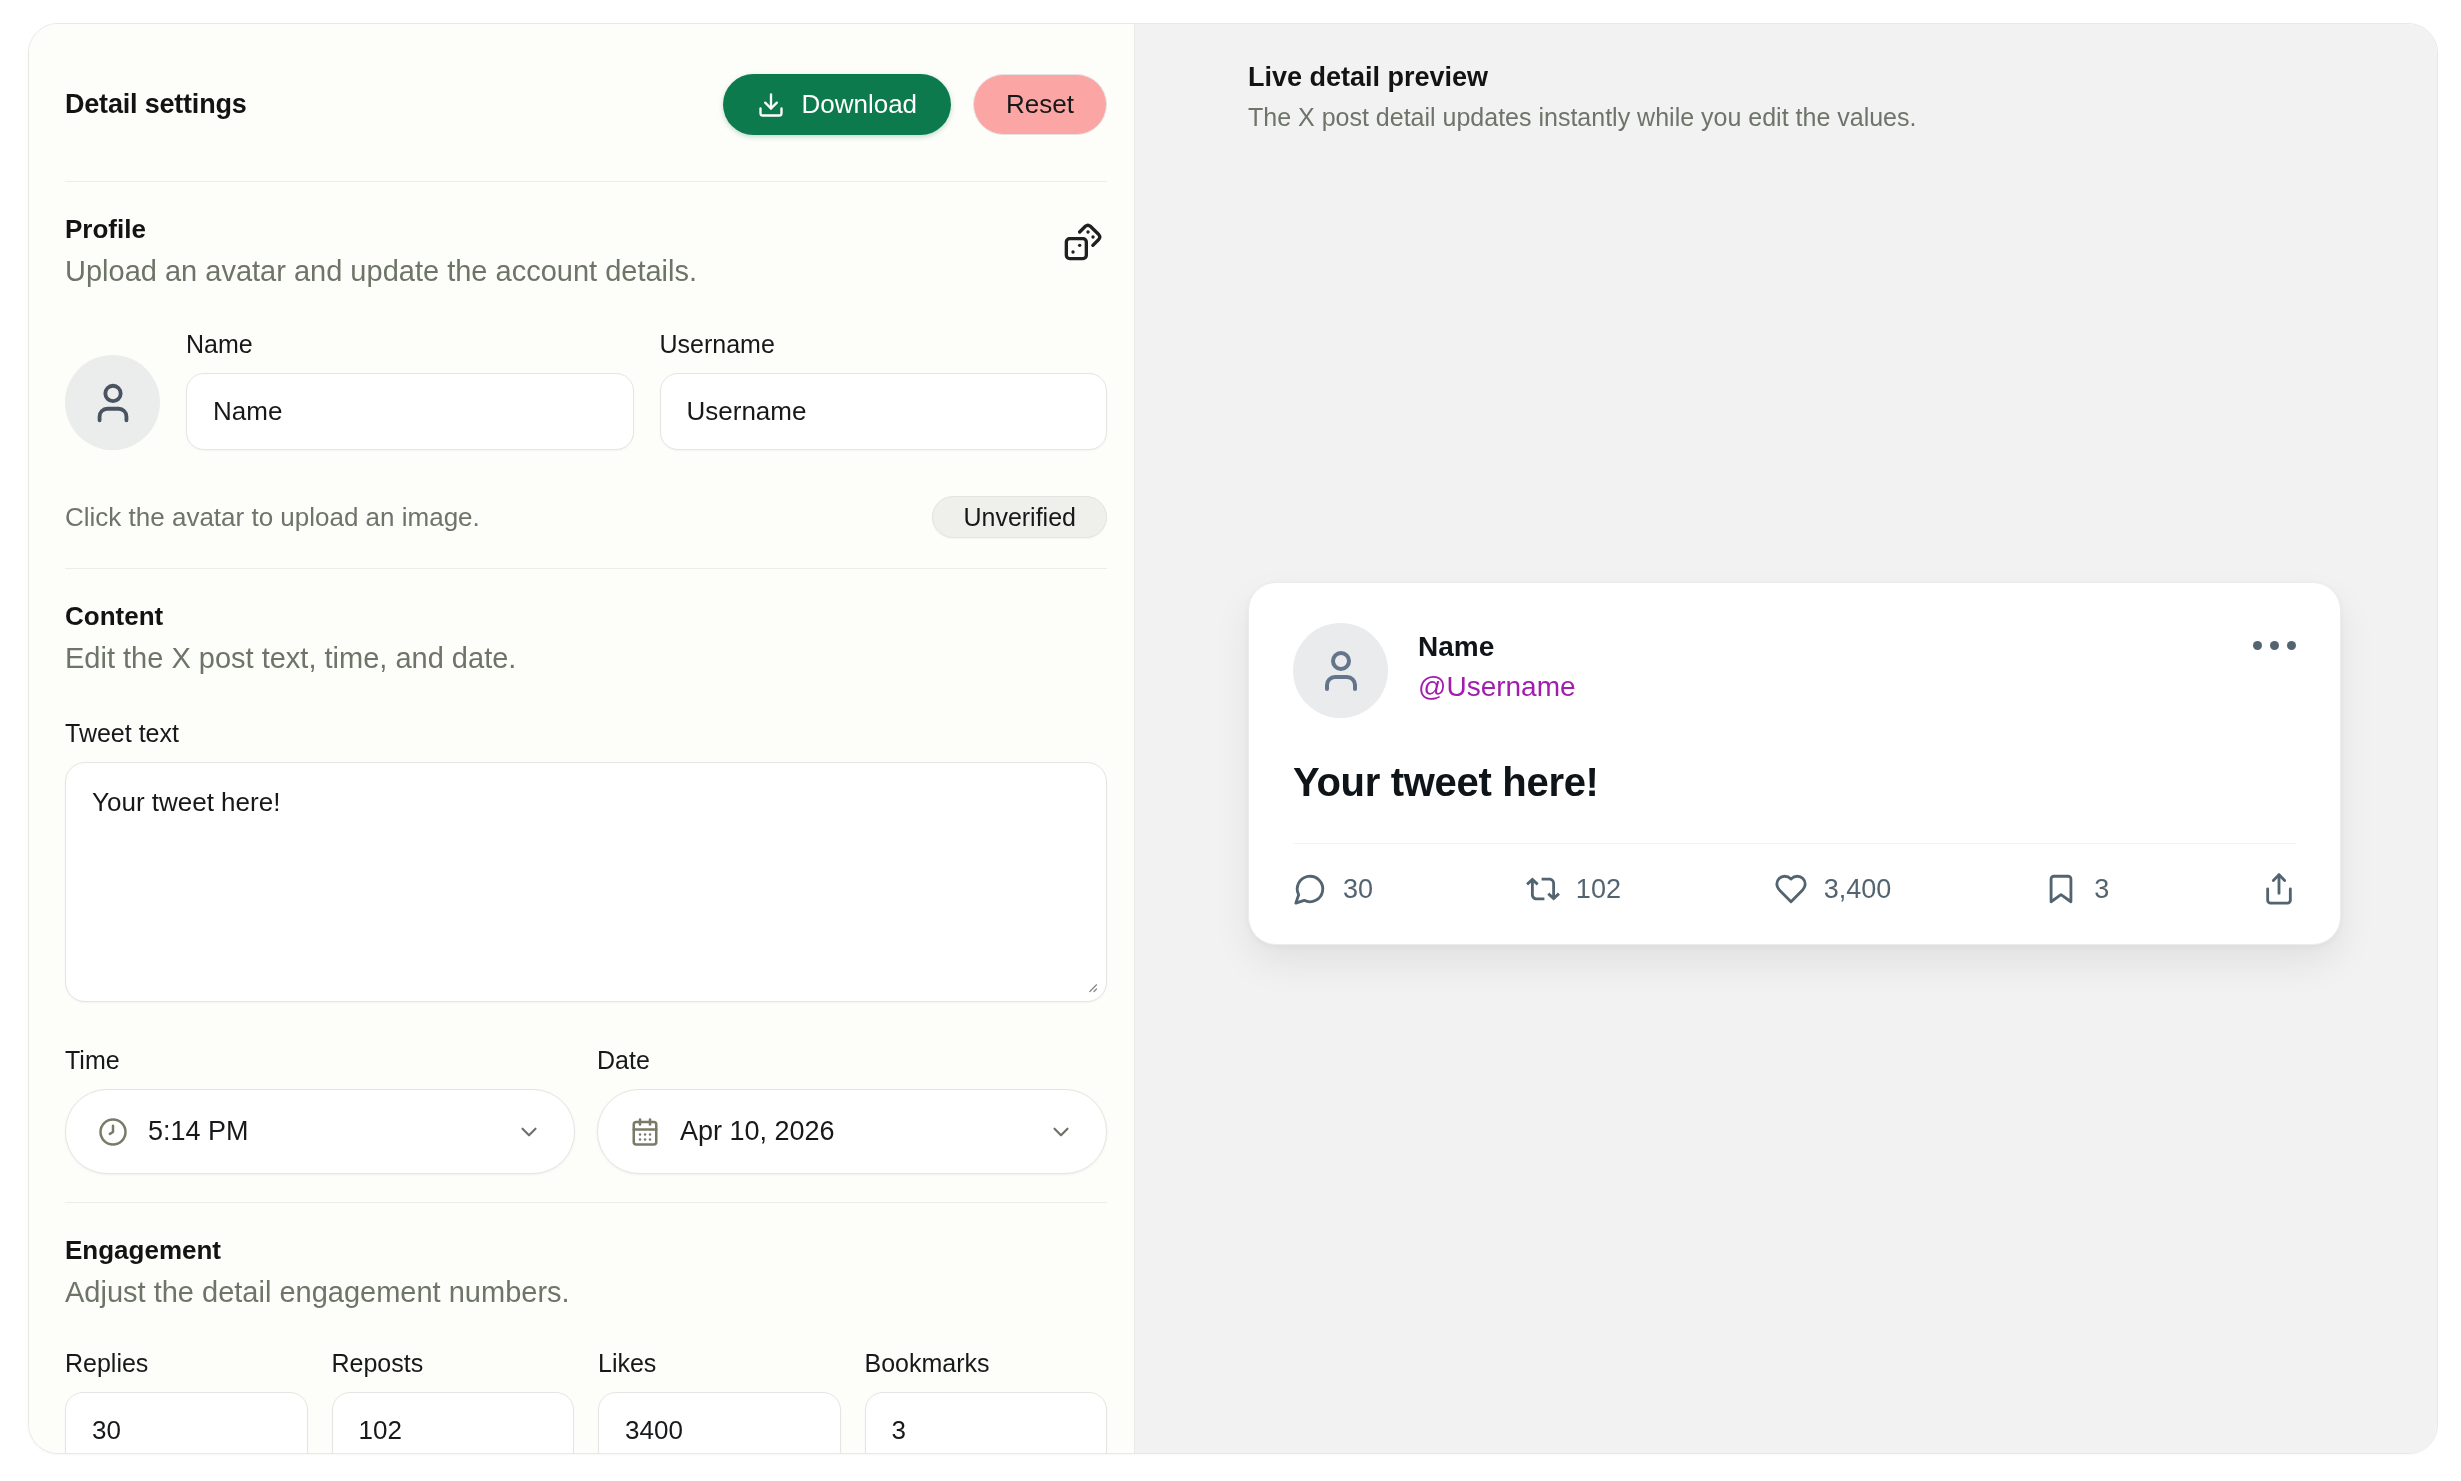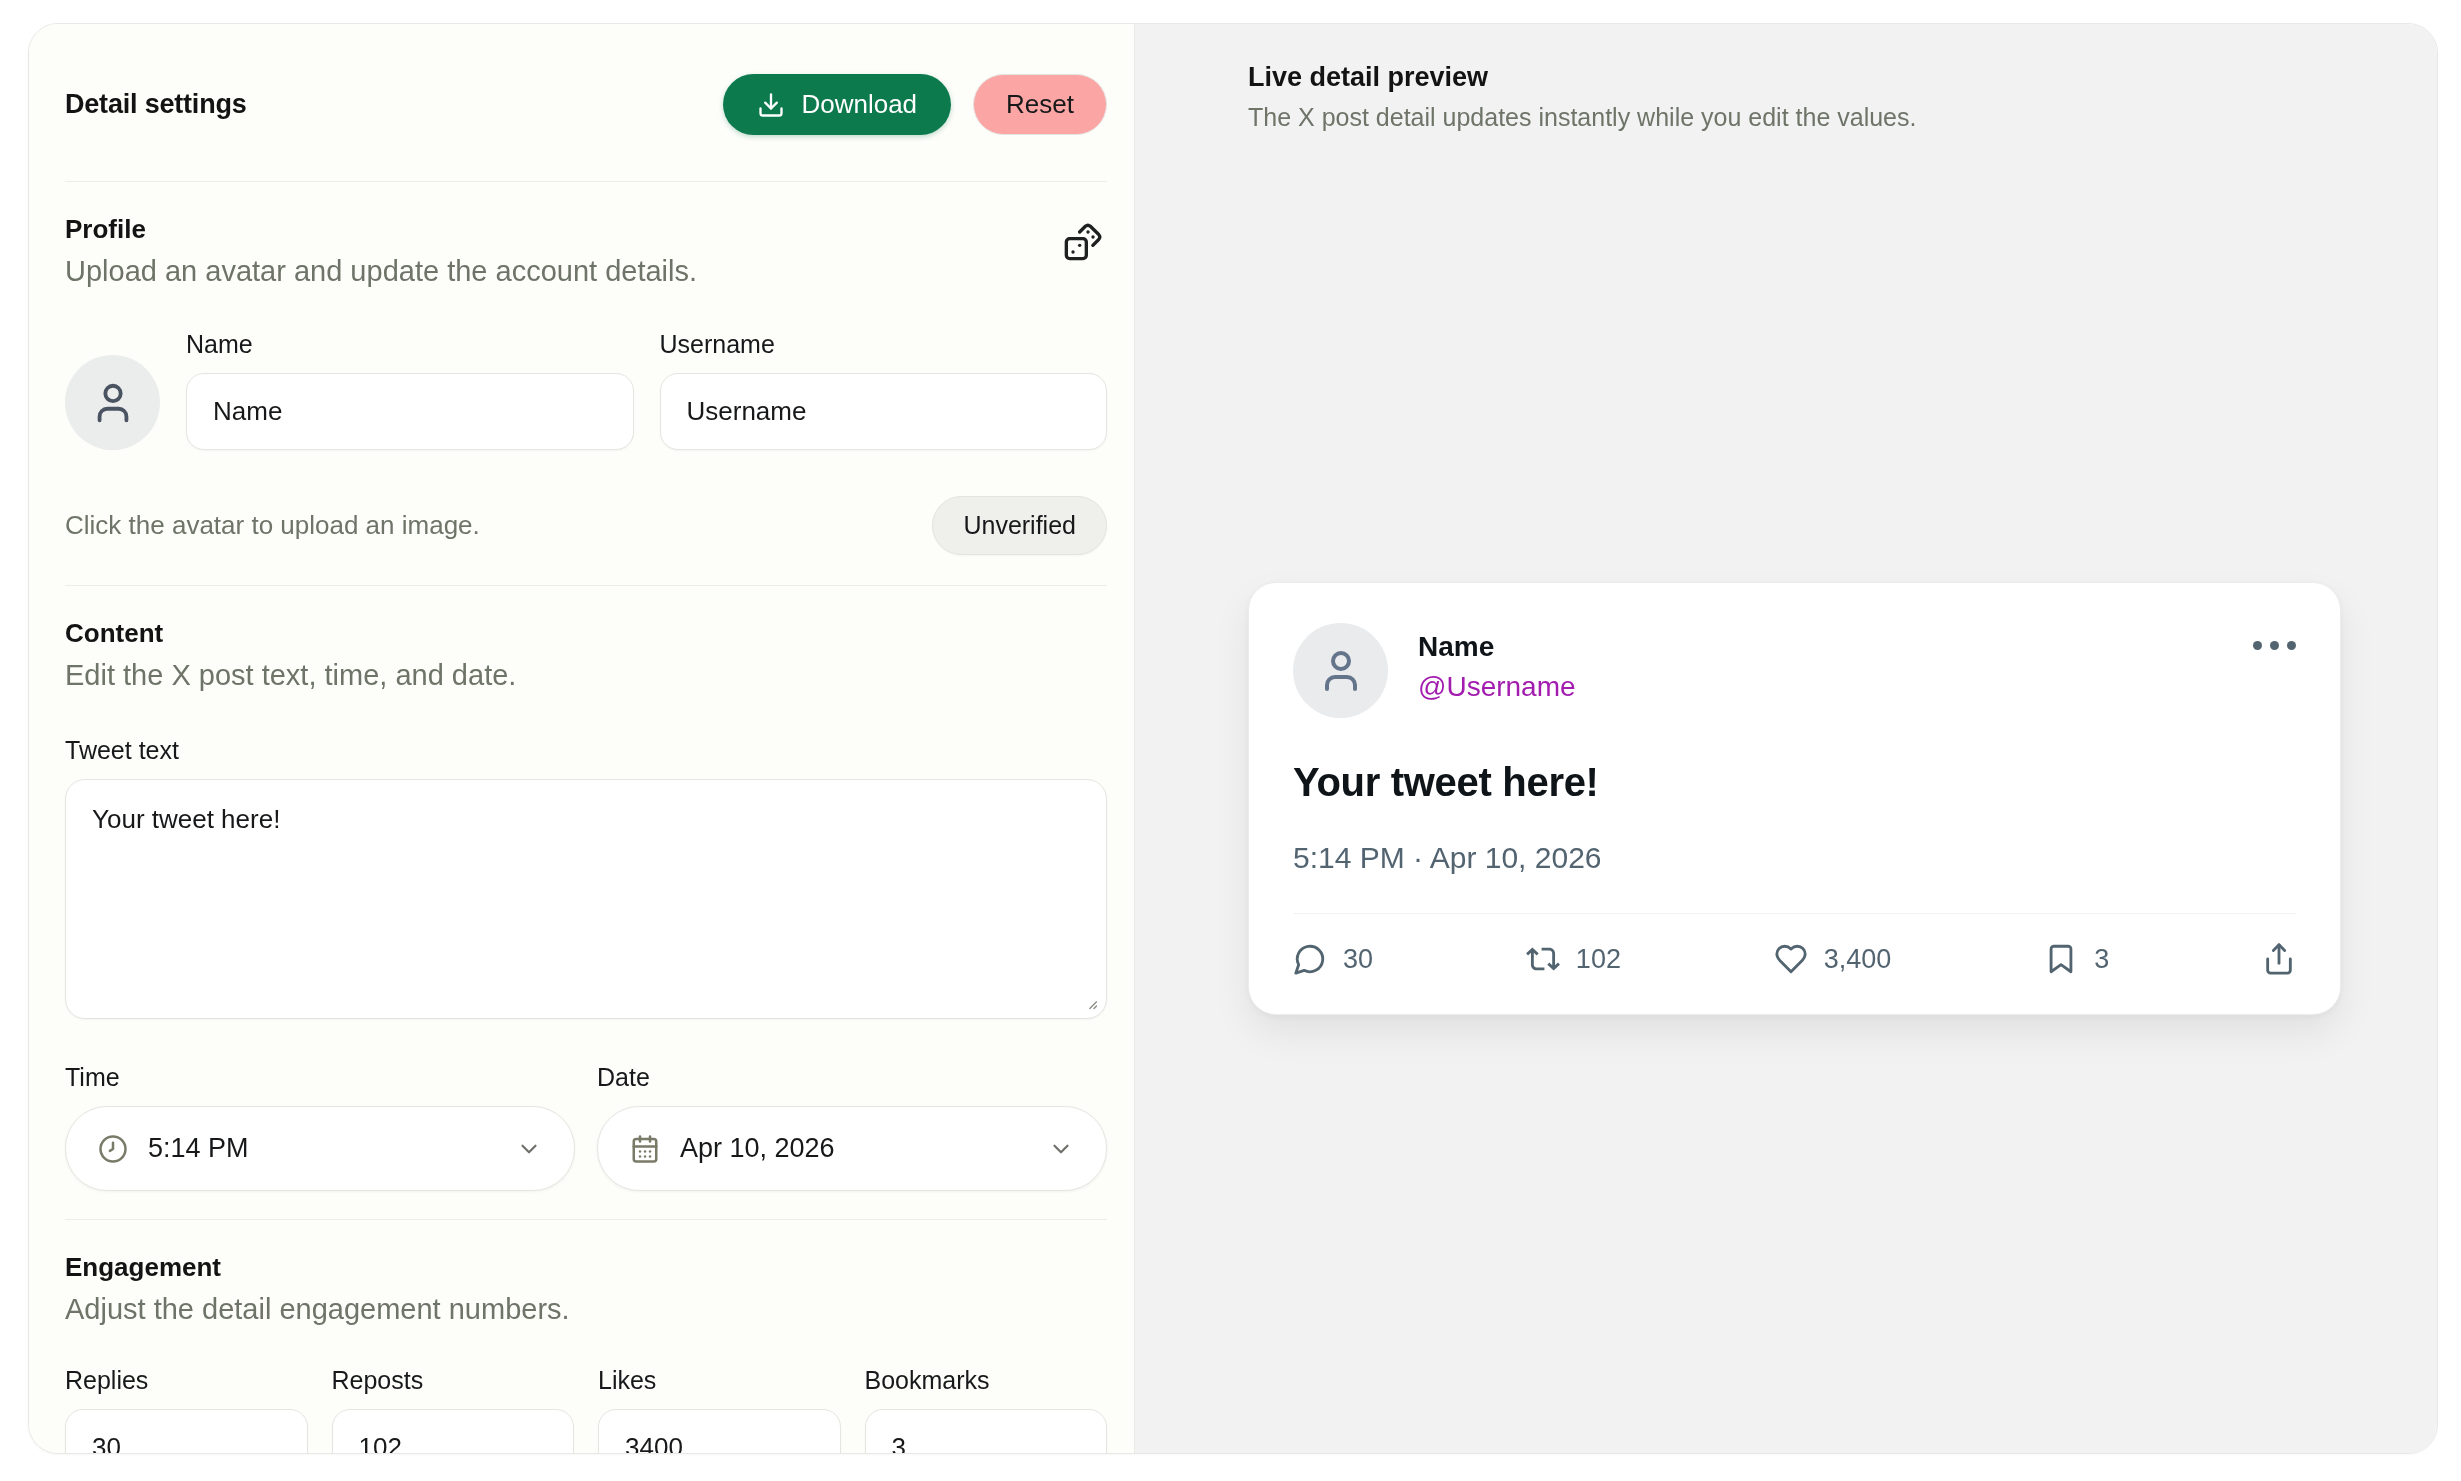--- a/index.html
+++ b/index.html
@@ -76,21 +76,21 @@
   .text-input {
     width: 100%; height: 77px;
     border: 1px solid #e5e5e1; border-radius: 18px;
     background: #ffffff; padding: 0 26px;
     font-size: 26px; font-family: inherit; color: #17181a;
     box-shadow: 0 1px 2px rgba(0,0,0,0.04);
   }
   .hint-row { margin-top: 46px; display: flex; align-items: center; justify-content: space-between; }
   .hint-text { font-size: 26px; color: #6e7468; }
   .badge-btn {
-    height: 59px; padding: 0 30px; border-radius: 989px;
+    height: 42px; padding: 0 30px; border-radius: 989px;
     background: #efefec; border: 1px solid #e3e3df;
     font-size: 25px; font-weight: 500; font-family: inherit; color: #17181a;
     cursor: pointer; box-shadow: 0 1px 2px rgba(0,0,0,0.04);
   }
 
   .block-label { display: block; margin-top: 44px; font-size: 25px; font-weight: 500; color: #16181a; }
   .textarea-wrap { position: relative; margin-top: 14px; }
   .tweet-textarea {
     width: 100%; height: 240px; resize: none;
     border: 1px solid #e5e5e1; border-radius: 20px;
@@ -341,21 +341,20 @@
         </div>
         <div class="tw-spacer"></div>
         <div class="tw-ellipsis">
             <i></i>
             <i></i>
             <i></i>
           </div>
       </div>
 
       <div class="tw-text">Your tweet here!</div>
-      <div class="tw-time">5:14 PM · Apr 10, 2026</div>
 
       <hr class="tw-divider">
 
       <div class="tw-actions">
         <div class="tw-action">
           <span>
             <svg width="34" height="34" viewBox="0 0 24 24" fill="none" stroke="currentColor" stroke-width="2" stroke-linecap="round" stroke-linejoin="round">
                 <path d="M7.9 20A9 9 0 1 0 4 16.1L2 22Z"></path>
               </svg>
           </span>

